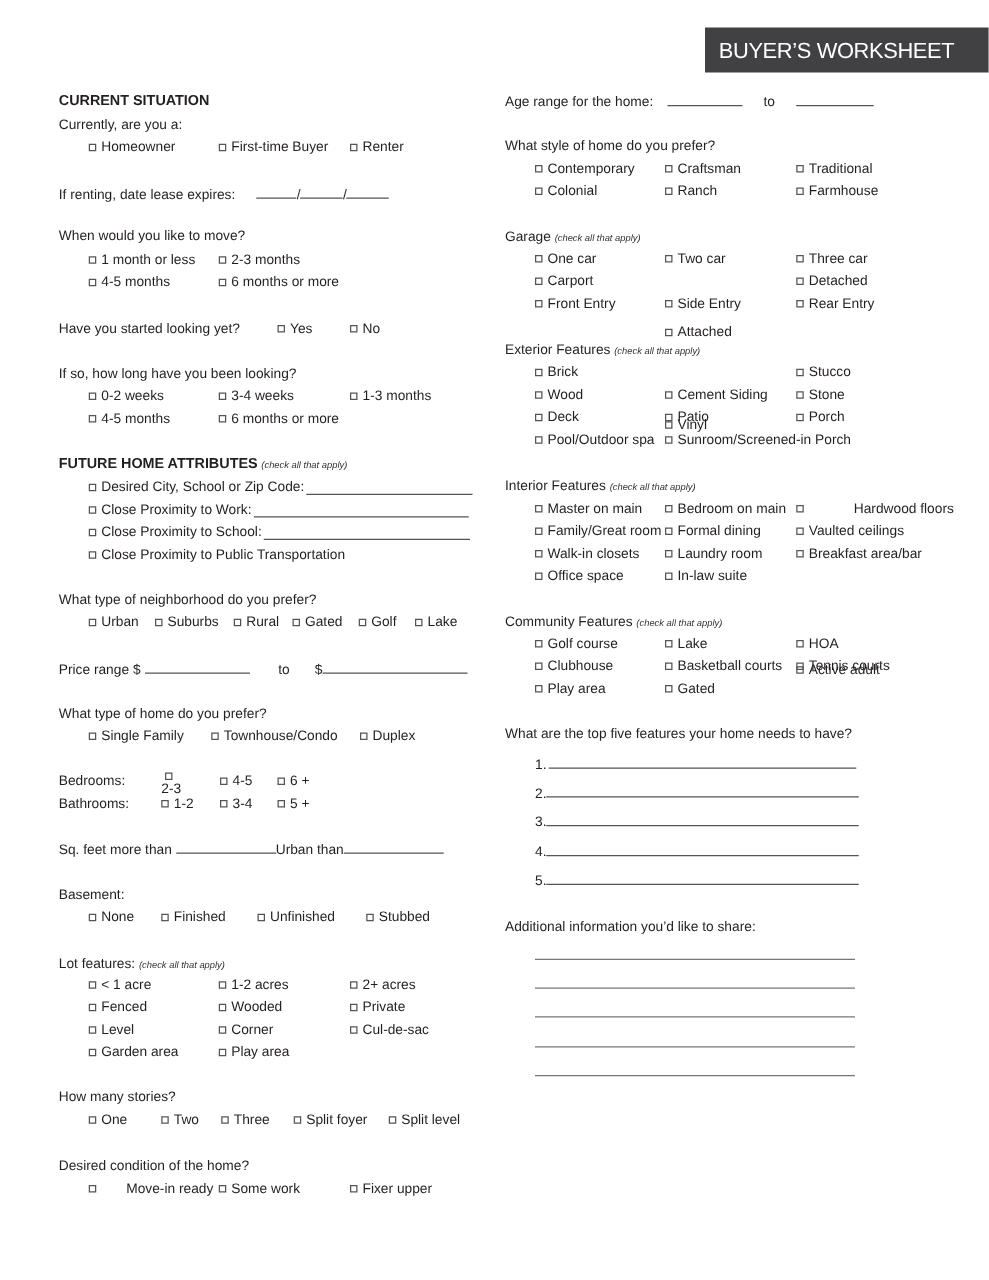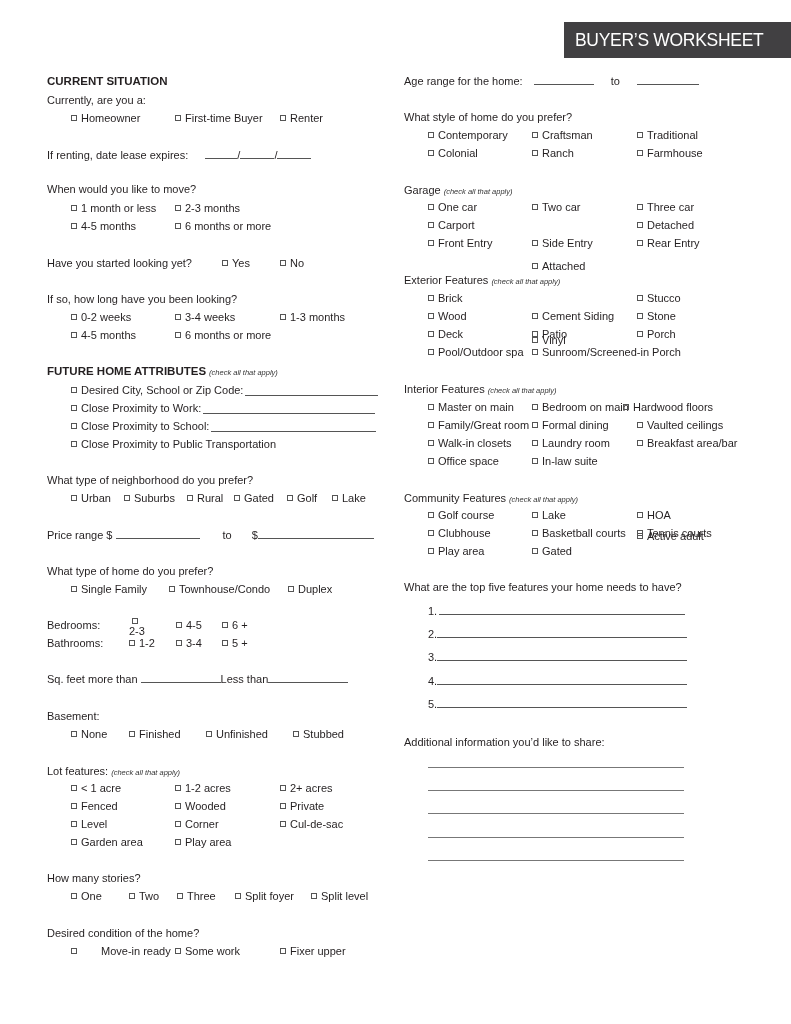--- a/index.html
+++ b/index.html
@@ -194,21 +194,21 @@
       <span class="cb"></span>
       <span>3-4</span>
     </div>
   <div class="opt" style="top:636px;left:175px;">
       <span class="cb"></span>
       <span>5 +</span>
     </div>
 
   <div class="abs" style="top:672px;">
     <span>Sq. feet more than</span>
-    <span class="line" style="width:80px;"></span><span>Less than</span><span class="line" style="width:80px;"></span>
+    <span class="line" style="width:80px;"></span><span>Urban than</span><span class="line" style="width:80px;"></span>
   </div>
 
   <div class="abs" style="top:709px;">Basement:</div>
   <div class="opt" style="top:727px;left:24px;">
       <span class="cb"></span>
       <span>None</span>
     </div>
   <div class="opt" style="top:727px;left:82px;">
       <span class="cb"></span>
       <span>Finished</span>
@@ -427,21 +427,21 @@
 
   <div class="abs" style="top:382px;"><span>Interior Features</span><span class="hint">(check all that apply)</span></div>
   <div class="opt" style="top:400px;left:24px;">
       <span class="cb"></span>
       <span>Master on main</span>
     </div>
   <div class="opt" style="top:400px;left:128px;">
       <span class="cb"></span>
       <span>Bedroom on main</span>
     </div>
-  <div class="opt" style="top:400px;left:219px;">
+  <div class="opt" style="top:400px;left:233px;gap:36px;">
       <span class="cb"></span>
       <span>Hardwood floors</span>
     </div>
   <div class="opt" style="top:418px;left:24px;">
       <span class="cb"></span>
       <span>Family/Great room</span>
     </div>
   <div class="opt" style="top:418px;left:128px;">
       <span class="cb"></span>
       <span>Formal dining</span>

